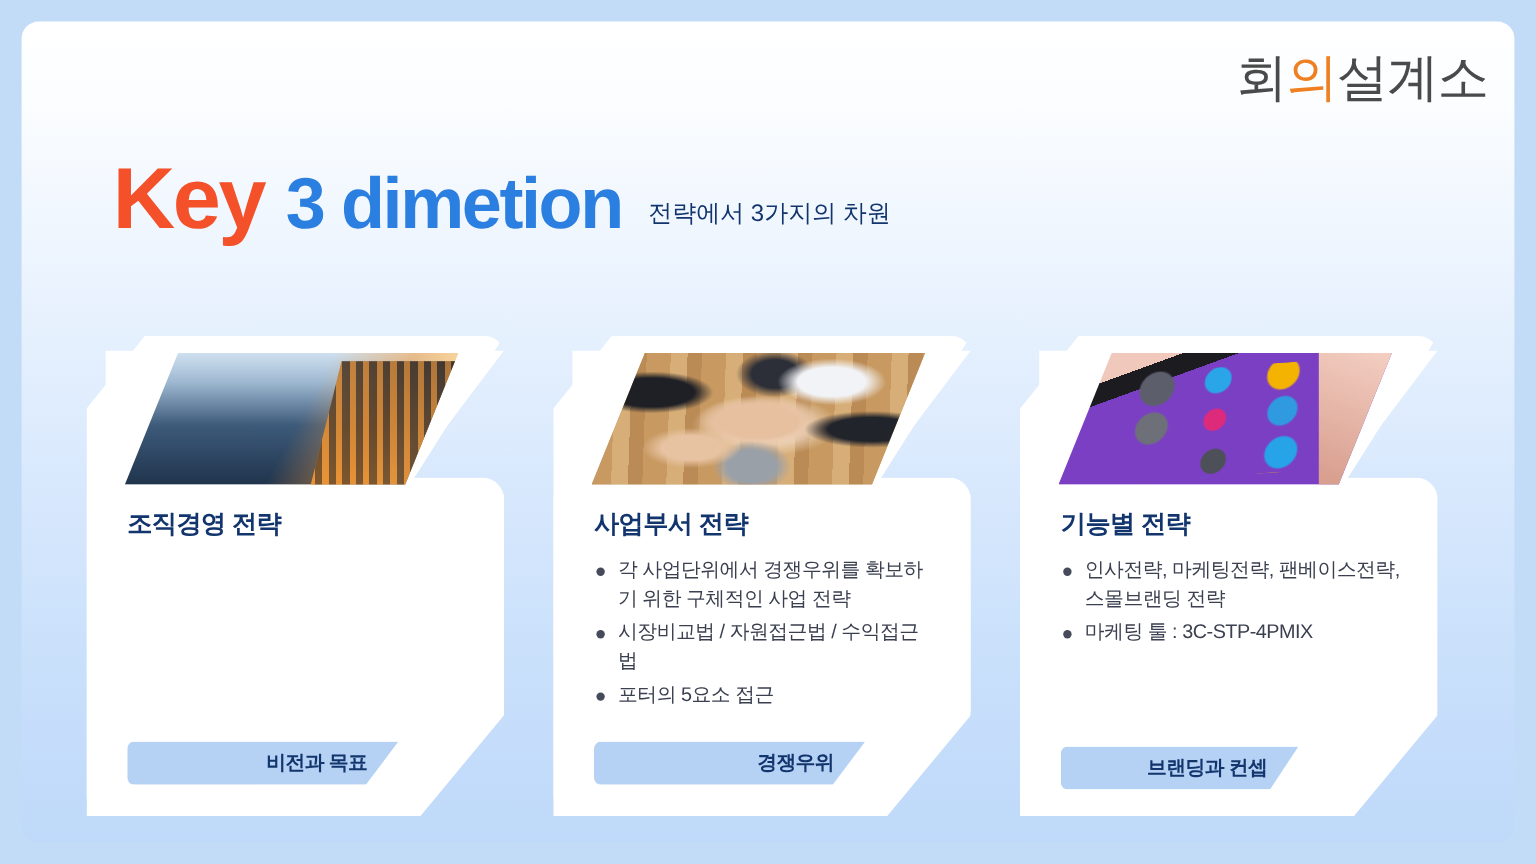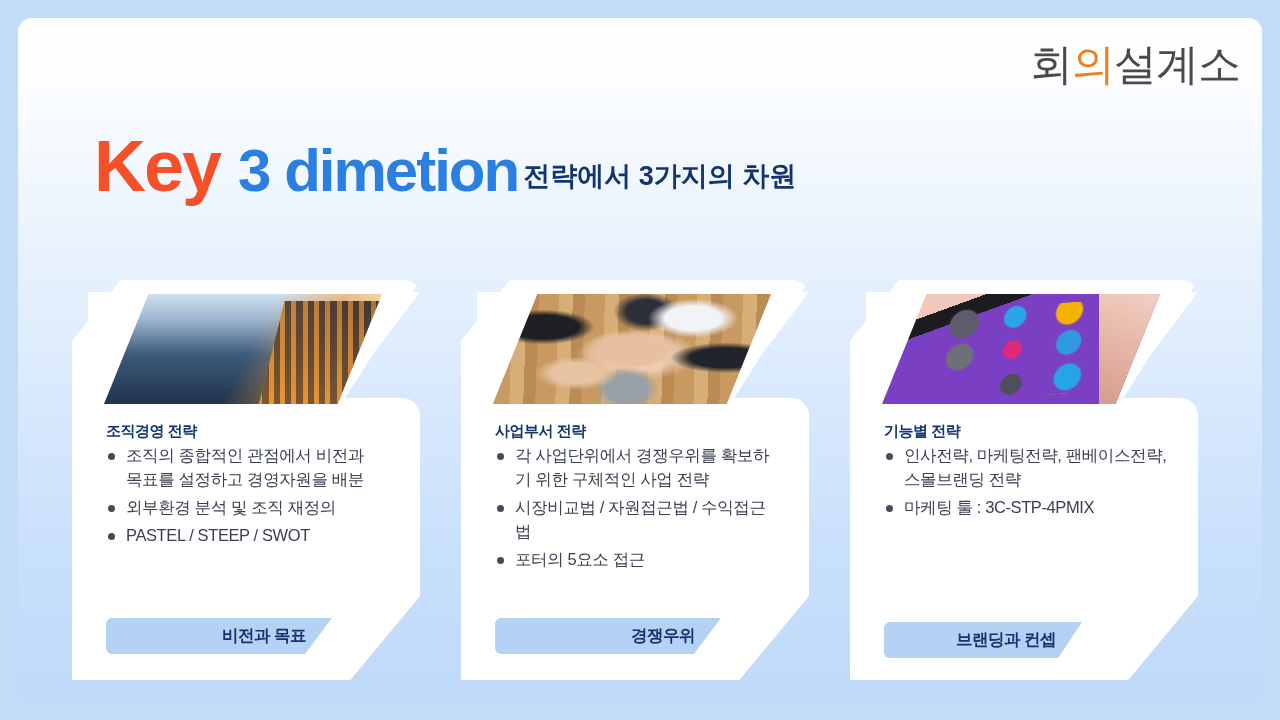--- a/index.html
+++ b/index.html
@@ -74,24 +74,24 @@
   }
   .title-main {
     font-size: 60px;
     font-weight: bold;
     color: #2b7fe0;
     letter-spacing: -2px;
     line-height: 1;
     margin-left: 18px;
   }
   .title-sub {
-    font-size: 27px;
-    font-weight: bold;
+    font-size: 20px;
+    font-weight: normal;
     color: #12356e;
-    margin-left: 5px;
+    margin-left: 22px;
     position: relative;
     top: -6px;
   }
 
   
   #cards {
     position: absolute;
     left: 0;
     top: 262px;
     width: 100%;
@@ -248,24 +248,24 @@
   }
 
   
   .card-content {
     position: absolute;
     left: 34px;
     top: 142px;
     width: 278px;
   }
   .card-title {
-    font-size: 15px;
+    font-size: 21px;
     font-weight: bold;
     color: #12356e;
-    margin-bottom: 3px;
+    margin-bottom: 14px;
     letter-spacing: -0.5px;
   }
   .bullets { list-style: none; }
   .bullets li {
     position: relative;
     padding-left: 20px;
     font-size: 16.5px;
     line-height: 1.45;
     color: #3b4050;
     margin-bottom: 4px;
@@ -329,25 +329,20 @@
 
       <div class="card c0">
         <div class="card-shape"></div>
         <div class="card-top"></div>
         <div class="card-body-bg"></div>
         <div class="card-photo">
           <div class="photo-inner ph-city"></div>
         </div>
         <div class="card-content">
           <div class="card-title">조직경영 전략</div>
-          <ul class="bullets">
-            <li>조직의 종합적인 관점에서 비전과 목표를 설정하고 경영자원을 배분</li>
-            <li>외부환경 분석 및 조직 재정의</li>
-            <li>PASTEL / STEEP / SWOT</li>
-          </ul>
         </div>
         <div class="card-badge">
           <span>비전과 목표</span>
         </div>
       </div>
 
       <div class="card c1">
         <div class="card-shape"></div>
         <div class="card-top"></div>
         <div class="card-body-bg"></div>

